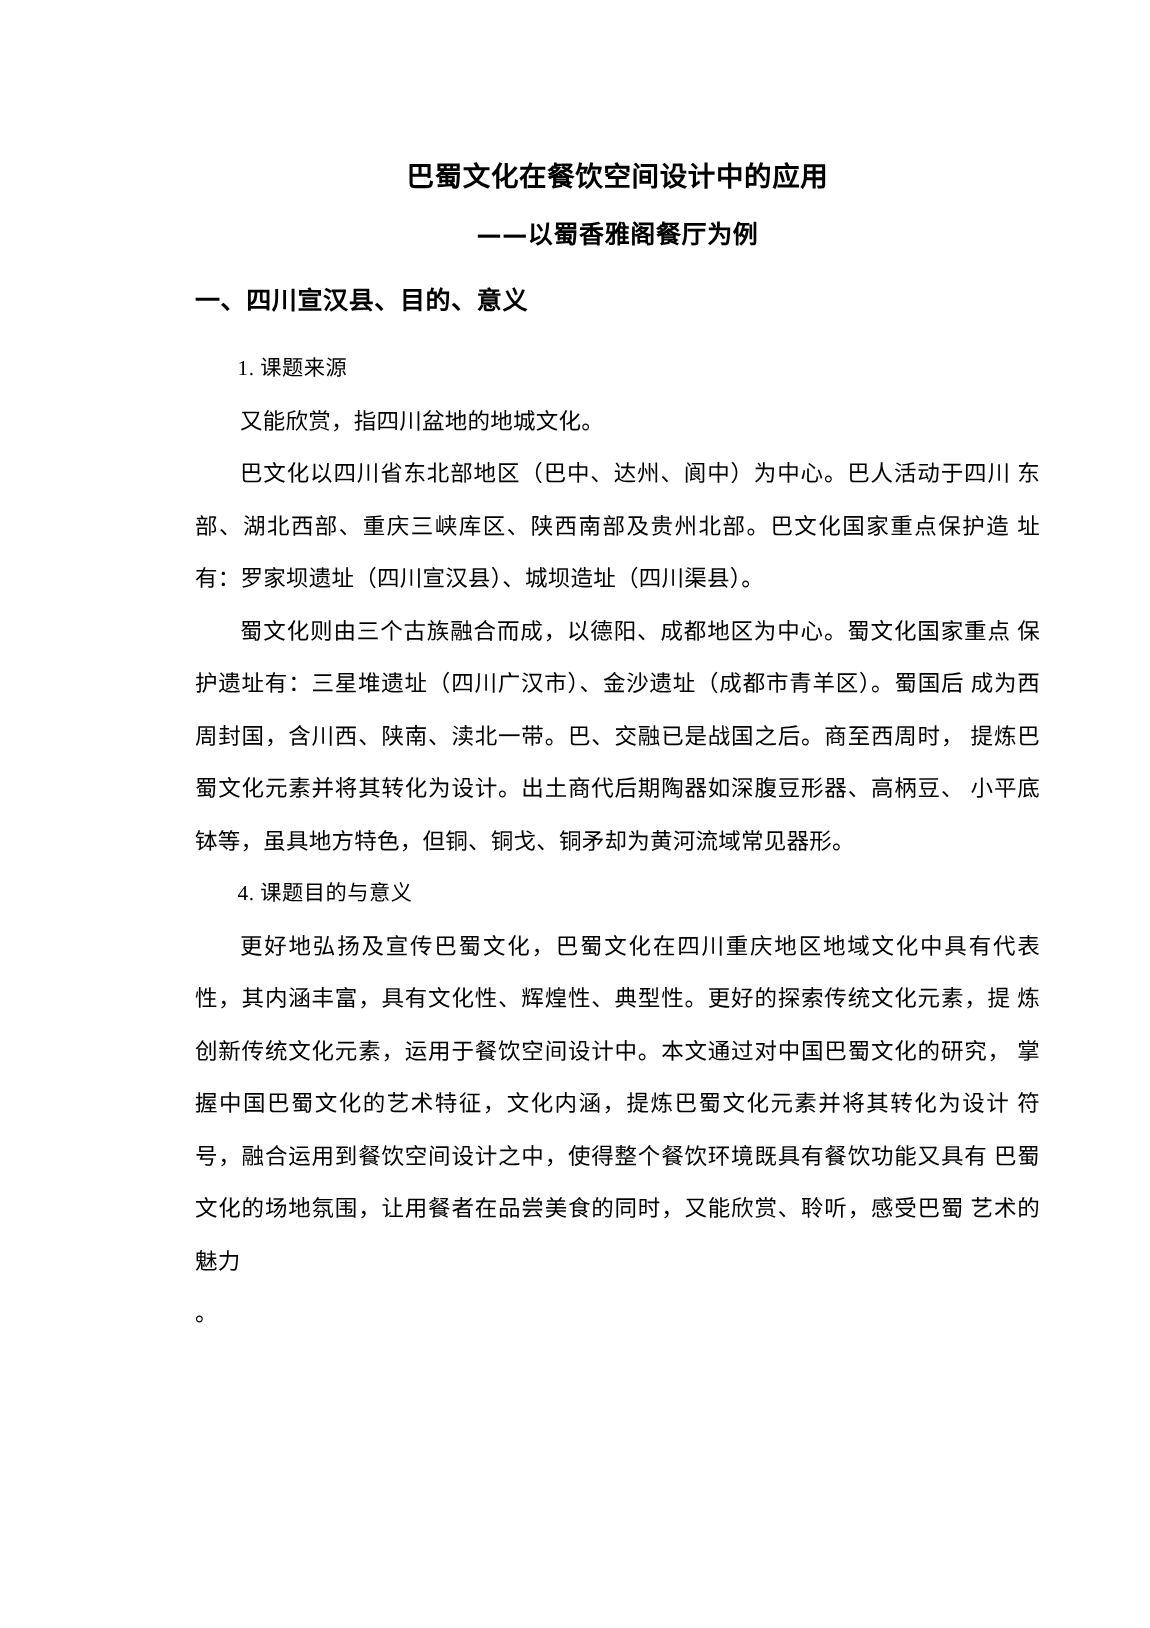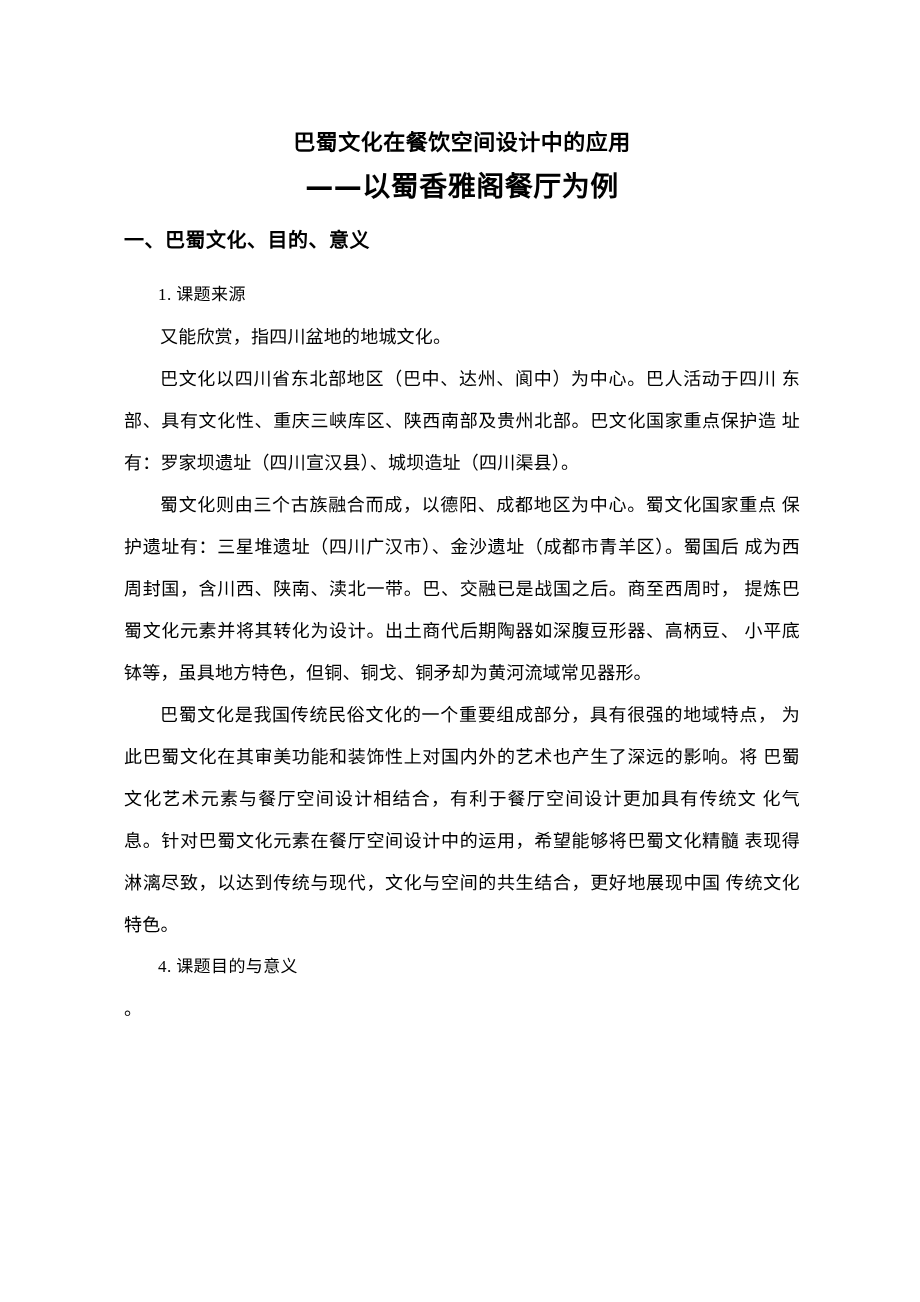--- a/index.html
+++ b/index.html
@@ -12,20 +12,21 @@
     font-family: "Liberation Serif", "DejaVu Serif", serif;
     color: #000000;
   }
   .page {
     position: relative;
     width: 809px;
     height: 1302px;
     background: #ffffff;
     overflow: hidden;
     box-sizing: border-box;
+    margin-left: 32px;
   }
   .content {
     position: absolute;
     left: 124px;
     top: 0;
     width: 676px;
   }
   .doc-title {
     text-align: center;
     font-family: "DejaVu Sans", "Liberation Sans", sans-serif;
@@ -33,21 +34,21 @@
     font-size: 22px;
     line-height: 26px;
     letter-spacing: 0.5px;
     margin: 0;
     padding-top: 130px;
   }
   .doc-subtitle {
     text-align: center;
     font-family: "DejaVu Sans", "Liberation Sans", sans-serif;
     font-weight: bold;
-    font-size: 28px;
+    font-size: 20px;
     line-height: 26px;
     letter-spacing: 0.5px;
     margin: 0;
     padding-top: 18px;
   }
   .section-heading {
     font-family: "DejaVu Sans", "Liberation Sans", sans-serif;
     font-weight: bold;
     font-size: 20px;
     line-height: 24px;
@@ -97,31 +98,31 @@
 </head>
 <body>
 
 <div class="page">
   <div class="content">
 
     <h1 class="doc-title">巴蜀文化在餐饮空间设计中的应用</h1>
 
     <h2 class="doc-subtitle">——以蜀香雅阁餐厅为例</h2>
 
-    <h3 class="section-heading">一、巴蜀文化、目的、意义</h3>
+    <h3 class="section-heading">一、四川宣汉县、目的、意义</h3>
 
     <p class="sub-heading first-block">1. 课题来源</p>
 
     <p class="body-para indent">又能欣赏，指四川盆地的地城文化。</p>
 
-    <p class="body-para indent">巴文化以四川省东北部地区（巴中、达州、阆中）为中心。巴人活动于四川 东部、具有文化性、重庆三峡库区、陕西南部及贵州北部。巴文化国家重点保护造 址有：罗家坝遗址（四川宣汉县）、城坝造址（四川渠县）。</p>
+    <p class="body-para indent">巴文化以四川省东北部地区（巴中、达州、阆中）为中心。巴人活动于四川 东部、湖北西部、重庆三峡库区、陕西南部及贵州北部。巴文化国家重点保护造 址有：罗家坝遗址（四川宣汉县）、城坝造址（四川渠县）。</p>
 
     <p class="body-para indent">蜀文化则由三个古族融合而成，以德阳、成都地区为中心。蜀文化国家重点 保护遗址有：三星堆遗址（四川广汉市）、金沙遗址（成都市青羊区）。蜀国后 成为西周封国，含川西、陕南、渎北一带。巴、交融已是战国之后。商至西周时， 提炼巴蜀文化元素并将其转化为设计。出土商代后期陶器如深腹豆形器、高柄豆、 小平底钵等，虽具地方特色，但铜、铜戈、铜矛却为黄河流域常见器形。</p>
 
-    <p class="body-para indent">巴蜀文化是我国传统民俗文化的一个重要组成部分，具有很强的地域特点， 为此巴蜀文化在其审美功能和装饰性上对国内外的艺术也产生了深远的影响。将 巴蜀文化艺术元素与餐厅空间设计相结合，有利于餐厅空间设计更加具有传统文 化气息。针对巴蜀文化元素在餐厅空间设计中的运用，希望能够将巴蜀文化精髓 表现得淋漓尽致，以达到传统与现代，文化与空间的共生结合，更好地展现中国 传统文化特色。</p>
 
     <p class="sub-heading-spaced">4. 课题目的与意义</p>
 
+    <p class="body-para indent">更好地弘扬及宣传巴蜀文化，巴蜀文化在四川重庆地区地域文化中具有代表 性，其内涵丰富，具有文化性、辉煌性、典型性。更好的探索传统文化元素，提 炼创新传统文化元素，运用于餐饮空间设计中。本文通过对中国巴蜀文化的研究， 掌握中国巴蜀文化的艺术特征，文化内涵，提炼巴蜀文化元素并将其转化为设计 符号，融合运用到餐饮空间设计之中，使得整个餐饮环境既具有餐饮功能又具有 巴蜀文化的场地氛围，让用餐者在品尝美食的同时，又能欣赏、聆听，感受巴蜀 艺术的魅力</p>
 
     <p class="tail-period">。</p>
 
   </div>
 </div>
 
 </body></html>

